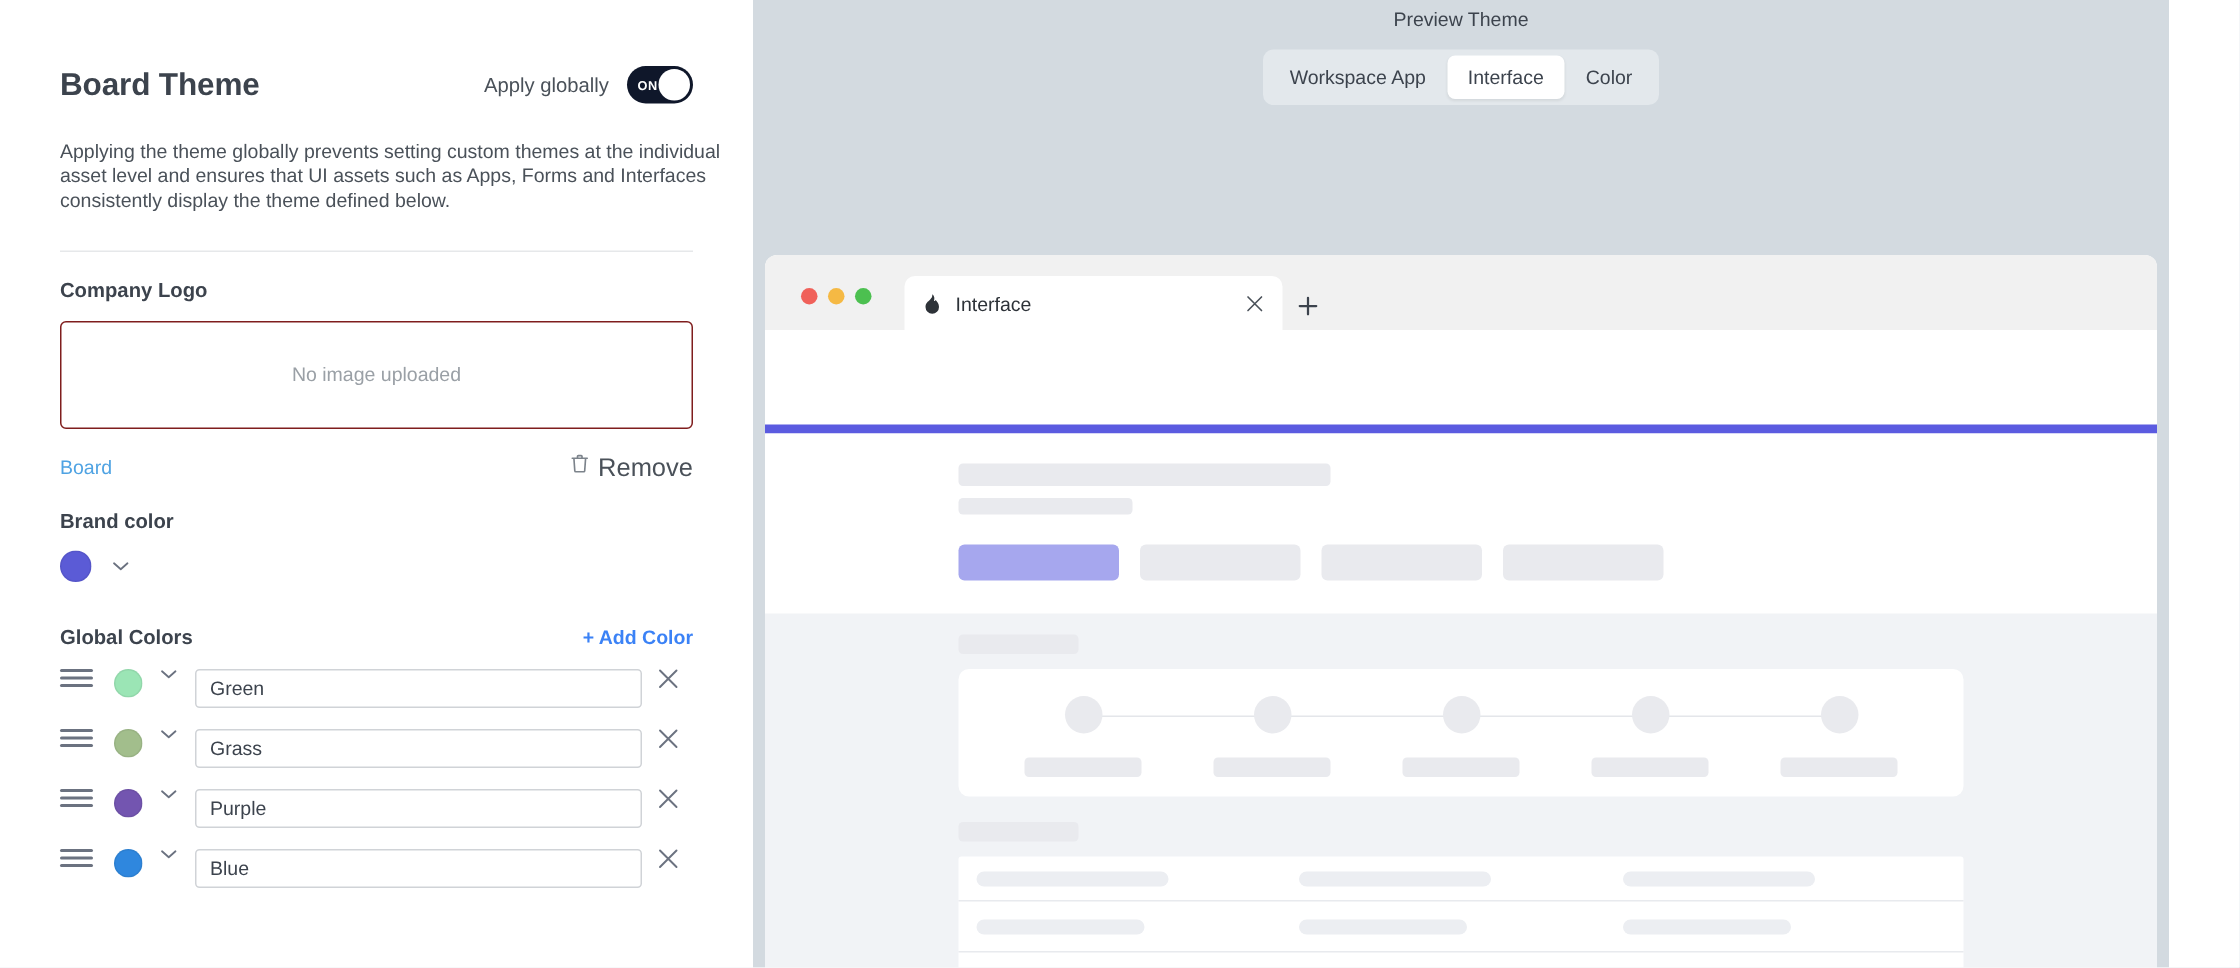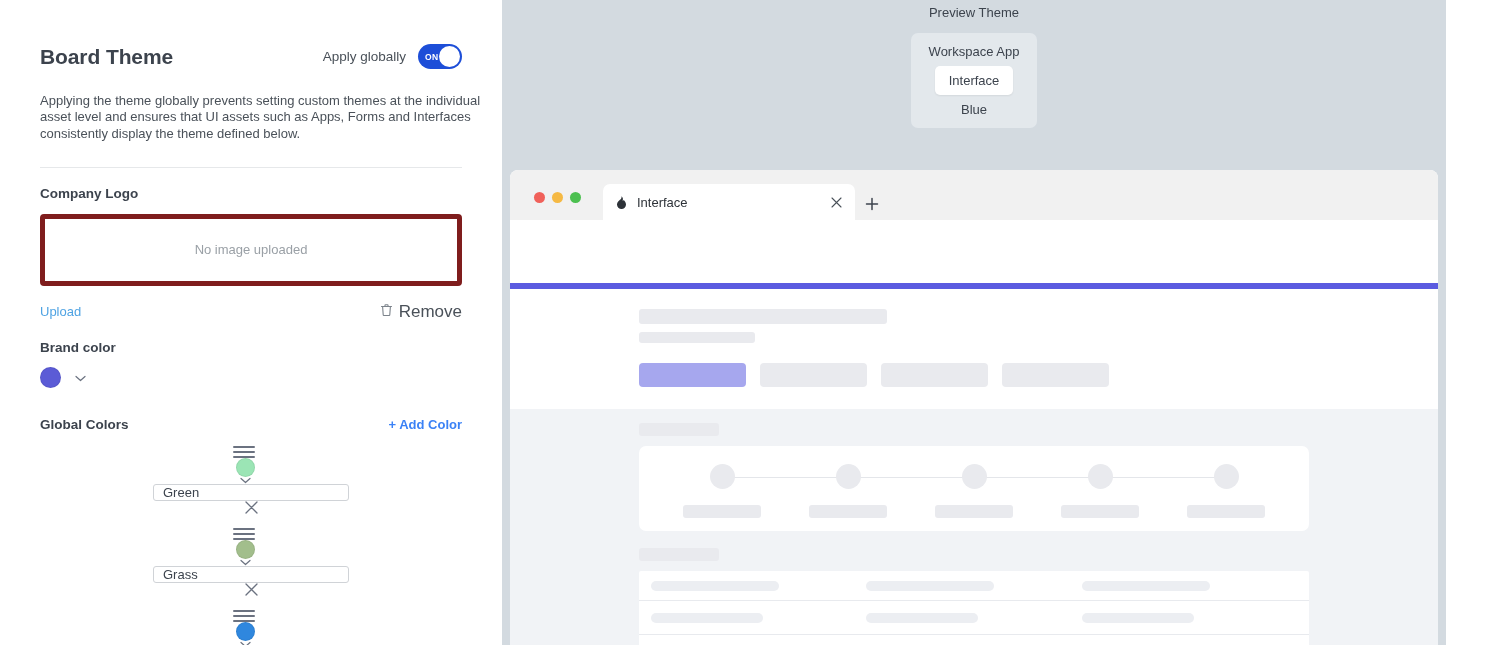--- a/index.html
+++ b/index.html
@@ -49,21 +49,21 @@
     width: 472px;
   }
   .divider { height: 1px; background: #e6e8ea; margin-top: 25px; }
 
   .section-label {
     font-size: 13.5px; font-weight: bold; color: #3c434d;
     margin-top: 18px;
   }
   .logo-box {
     margin-top: 13px;
-    height: 72px; border: 5px solid #7f1d1d; border-radius: 4px;
+    height: 72px; border: 1px solid #7f1d1d; border-radius: 4px;
     display: flex; align-items: center; justify-content: center;
   }
   .logo-empty { font-size: 13px; color: #9aa0a6; }
 
   .logo-actions {
     margin-top: 16px;
     display: flex; align-items: center; justify-content: space-between;
   }
   .upload-link { font-size: 13px; color: #4FA3E3; cursor: pointer; }
   .remove-wrap { display: flex; align-items: center; gap: 6px; cursor: pointer; }
@@ -77,23 +77,22 @@
   .swatch-brand { width: 21px; height: 21px; }
 
   .gc-header {
     display: flex; align-items: center; justify-content: space-between;
     margin-top: 29px;
   }
   .gc-title { font-size: 13.5px; font-weight: bold; color: #3c434d; }
   .add-color { font-size: 13px; color: #3B82F6; font-weight: bold; cursor: pointer; }
 
   .color-row {
-    display: flex; align-items: center; gap: 0;
+    display: flex; align-items: flex-start; gap: 0;
     margin-top: 14px;
-    flex-direction: column;
   }
   .drag-handle {
     width: 22px; display: flex; flex-direction: column; gap: 3px;
     cursor: grab; margin-right: 14px;
   }
   .drag-handle i { display: block; height: 2px; background: #6b7280; border-radius: 1px; }
   .color-row .swatch { margin-right: 12px; }
   .chev { margin-right: 12px; cursor: pointer; display: flex; }
   .name-input {
     flex: 1; height: 26px;
@@ -113,21 +112,20 @@
   }
   .preview-title {
     text-align: center; padding-top: 5px;
     font-size: 13px; color: #3c434d;
   }
   .seg-wrap { display: flex; justify-content: center; margin-top: 13px; }
   .seg {
     display: flex; align-items: center;
     background: #e3e8ec; border-radius: 7px; padding: 4px;
     gap: 0;
-    flex-direction: column;
   }
   .seg-item {
     padding: 7px 14px; border-radius: 5px;
     font-size: 13px; color: #3c434d; cursor: pointer; white-space: nowrap;
   }
   .seg-item.active { background: #ffffff; box-shadow: 0 1px 2px rgba(0,0,0,0.07); }
 
   .browser {
     position: absolute; left: 8px; top: 170px;
     width: 928px; height: 500px;
@@ -203,39 +201,39 @@
 <body>
 
 <div class="app">
 
   <div class="left-panel">
 
     <div class="header-row">
       <div class="page-title">Board Theme</div>
       <div class="apply-wrap">
         <span class="apply-label">Apply globally</span>
-        <div class="toggle" style="background: #1d4ed8;">
+        <div class="toggle" style="background: #0f172a;">
           <span class="on-text">ON</span>
           <span class="knob"></span>
         </div>
       </div>
     </div>
 
     <div class="desc">Applying the theme globally prevents setting custom themes at the individual asset level and ensures that UI assets such as Apps, Forms and Interfaces consistently display the theme defined below.</div>
 
     <div class="divider"></div>
 
     <div class="section-label">Company Logo</div>
 
     <div class="logo-box">
       <span class="logo-empty">No image uploaded</span>
     </div>
 
     <div class="logo-actions">
-      <span class="upload-link" style="color: rgb(79, 163, 227);">Upload</span>
+      <span class="upload-link" style="color: rgb(79, 163, 227);">Board</span>
       <span class="remove-wrap">
         <span>
           <svg width="13" height="14" viewBox="0 0 13 14" fill="none">
             <path d="M1.5 3.5h10M5 3.5V2.2c0-.3.2-.5.5-.5h2c.3 0 .5.2.5.5v1.3M2.6 3.5l.6 8.3c0 .4.3.7.7.7h5.2c.4 0 .7-.3.7-.7l.6-8.3" stroke="#7c838b" stroke-width="1.1" stroke-linecap="round" stroke-linejoin="round"></path>
           </svg>
         </span>
         <span class="remove-label">Remove</span>
       </span>
     </div>
 
@@ -292,64 +290,64 @@
               <path d="M1 1l11 11M12 1L1 12" stroke="#6b7280" stroke-width="1.3" stroke-linecap="round"></path>
             </svg>
           </span>
         </div>
         <div class="color-row">
           <span class="drag-handle">
             <i></i>
             <i></i>
             <i></i>
           </span>
+          <span class="swatch" style="background:#7355B0"></span>
+          <span class="chev">
+            <svg width="11" height="7" viewBox="0 0 11 7" fill="none">
+              <path d="M1 1.5 5.5 5.5 10 1.5" stroke="#6b7280" stroke-width="1.2" stroke-linecap="round" stroke-linejoin="round"></path>
+            </svg>
+          </span>
+          <input class="name-input" type="text" value="Purple" style="">
+          <span class="row-x">
+            <svg width="13" height="13" viewBox="0 0 13 13" fill="none">
+              <path d="M1 1l11 11M12 1L1 12" stroke="#6b7280" stroke-width="1.3" stroke-linecap="round"></path>
+            </svg>
+          </span>
+        </div>
+        <div class="color-row">
+          <span class="drag-handle">
+            <i></i>
+            <i></i>
+            <i></i>
+          </span>
           <span class="swatch" style="background:#2F87DE"></span>
           <span class="chev">
             <svg width="11" height="7" viewBox="0 0 11 7" fill="none">
               <path d="M1 1.5 5.5 5.5 10 1.5" stroke="#6b7280" stroke-width="1.2" stroke-linecap="round" stroke-linejoin="round"></path>
             </svg>
           </span>
           <input class="name-input" type="text" value="Blue" style="">
           <span class="row-x">
             <svg width="13" height="13" viewBox="0 0 13 13" fill="none">
               <path d="M1 1l11 11M12 1L1 12" stroke="#6b7280" stroke-width="1.3" stroke-linecap="round"></path>
             </svg>
           </span>
         </div>
-        <div class="color-row">
-          <span class="drag-handle">
-            <i></i>
-            <i></i>
-            <i></i>
-          </span>
-          <span class="swatch" style="background:#7355B0"></span>
-          <span class="chev">
-            <svg width="11" height="7" viewBox="0 0 11 7" fill="none">
-              <path d="M1 1.5 5.5 5.5 10 1.5" stroke="#6b7280" stroke-width="1.2" stroke-linecap="round" stroke-linejoin="round"></path>
-            </svg>
-          </span>
-          <input class="name-input" type="text" value="Purple" style="">
-          <span class="row-x">
-            <svg width="13" height="13" viewBox="0 0 13 13" fill="none">
-              <path d="M1 1l11 11M12 1L1 12" stroke="#6b7280" stroke-width="1.3" stroke-linecap="round"></path>
-            </svg>
-          </span>
-        </div>
       </div>
   </div>
 
   <div class="preview-panel">
 
     <div class="preview-title">Preview Theme</div>
 
     <div class="seg-wrap">
       <div class="seg">
         <div class="seg-item">Workspace App</div>
         <div class="seg-item active">Interface</div>
-        <div class="seg-item">Blue</div>
+        <div class="seg-item">Color</div>
       </div>
     </div>
 
     <div class="browser">
 
       <div class="browser-chrome">
         <div class="lights">
           <span class="light l-red" style="background: rgb(240, 97, 90);"></span>
           <span class="light l-amber" style="background: rgb(245, 185, 68);"></span>
           <span class="light l-green" style="background: rgb(76, 192, 80);"></span>

